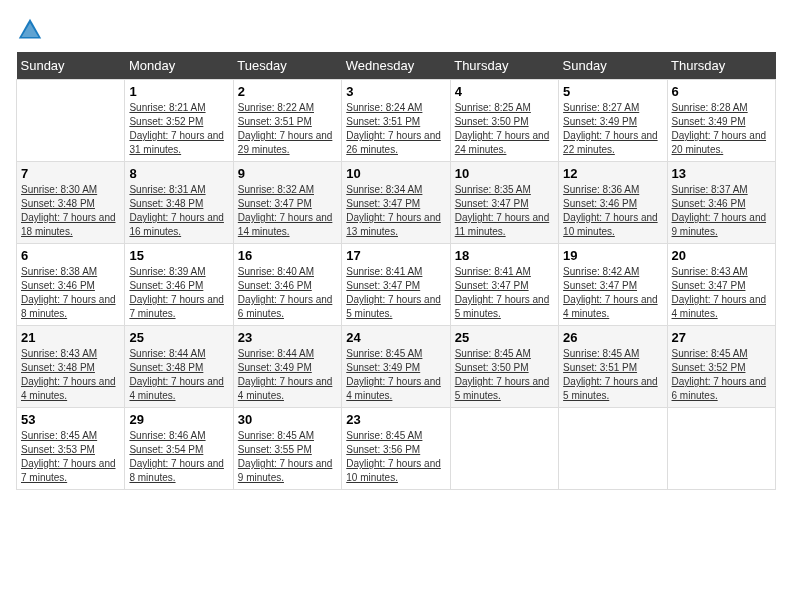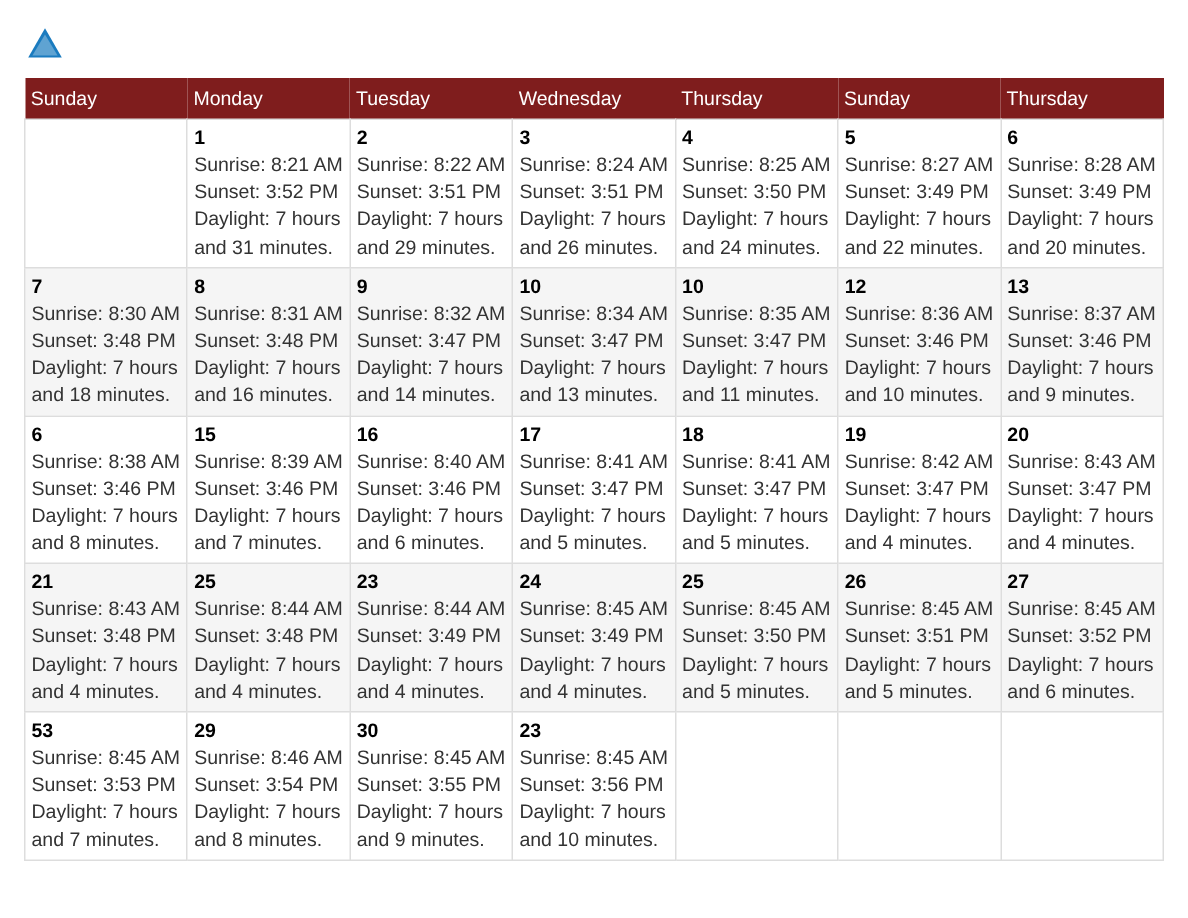--- a/index.html
+++ b/index.html
@@ -51,21 +51,21 @@
     .location {
       font-size: 14px;
       color: #555;
     }
     table {
       width: 100%;
       border-collapse: collapse;
       font-size: 11px;
     }
     th {
-      background-color: #7f1d1d;
+      background-color: #404040;
       color: #fff;
       padding: 6px 4px;
       text-align: left;
       font-size: 13px;
       font-weight: normal;
     }
     td {
       border: 1px solid #ddd;
       vertical-align: top;
       padding: 4px;
@@ -74,21 +74,22 @@
     }
     .day-number {
       font-weight: bold;
       font-size: 13px;
       margin-bottom: 2px;
       display: block;
     }
     .day-info {
       color: #333;
       line-height: 1.4;
-      font-size: 13px;
+      font-size: 10px;
+      text-decoration: underline;
     }
     .empty-cell {
       background: #fafafa;
     }
     tr:nth-child(odd) td {
       background-color: #fff;
     }
     tr:nth-child(even) td {
       background-color: #f5f5f5;
     }

